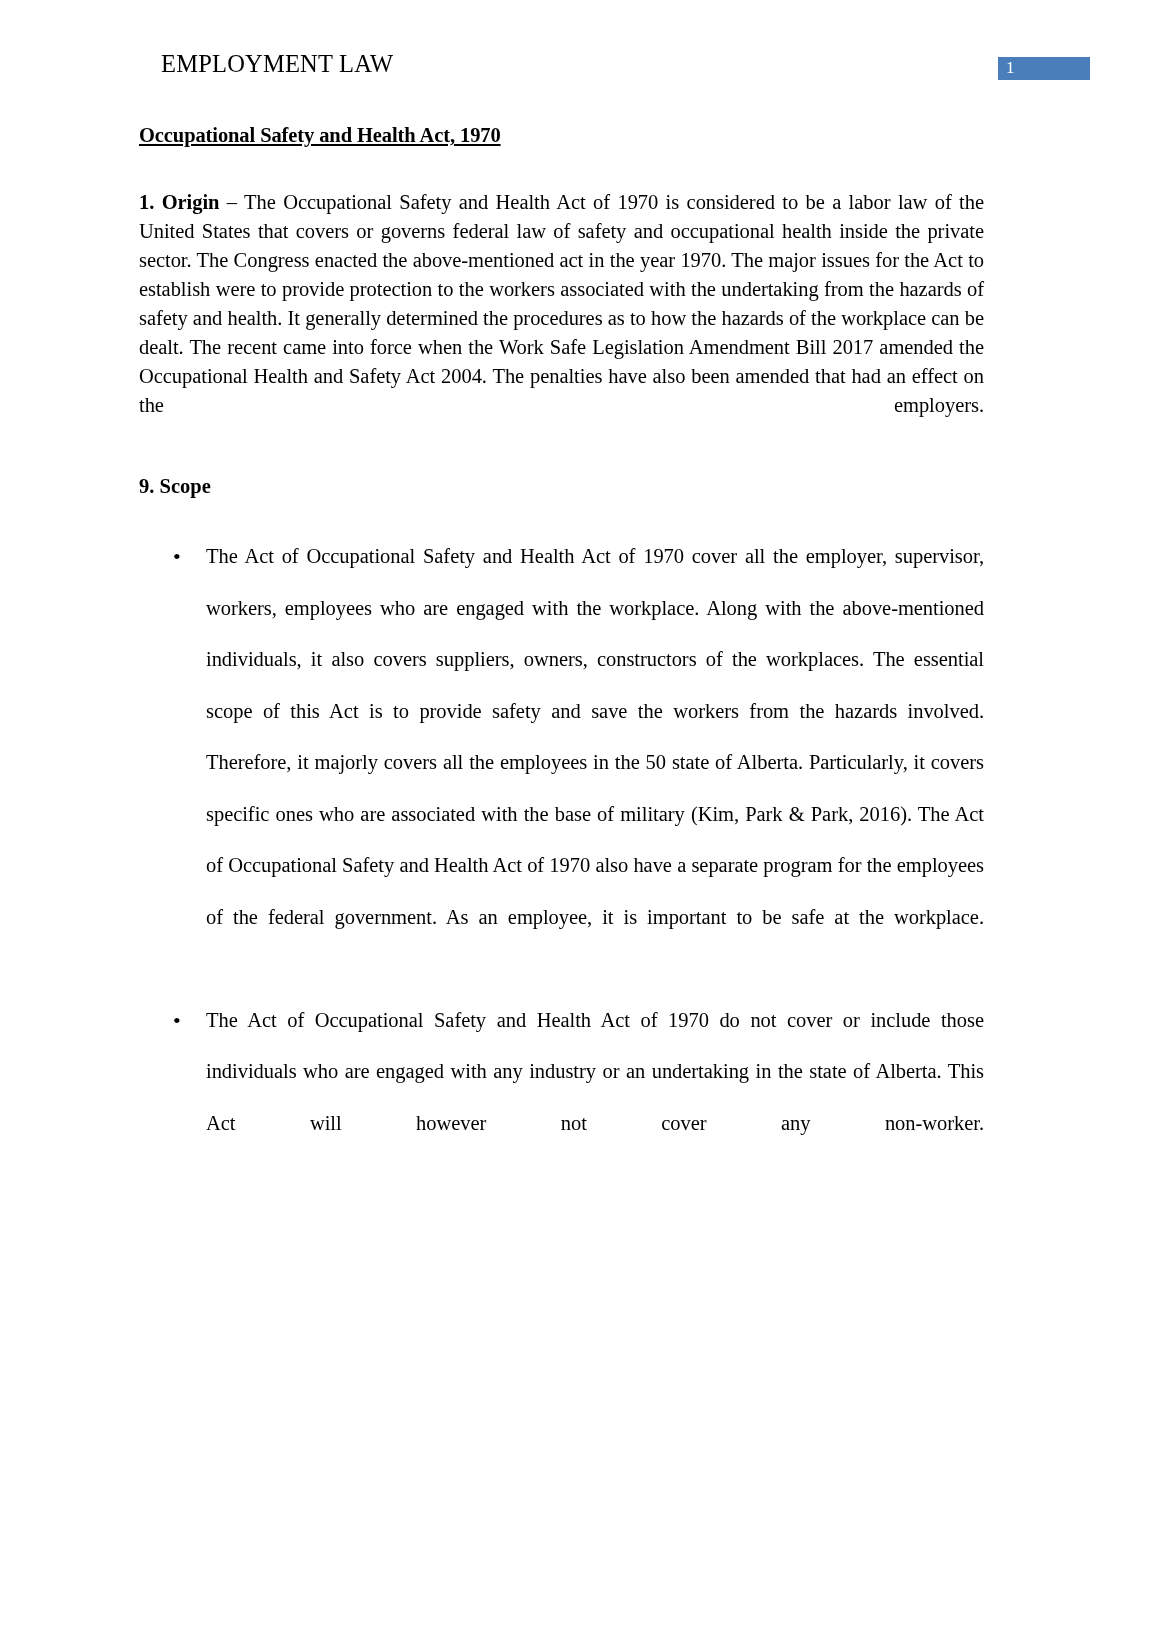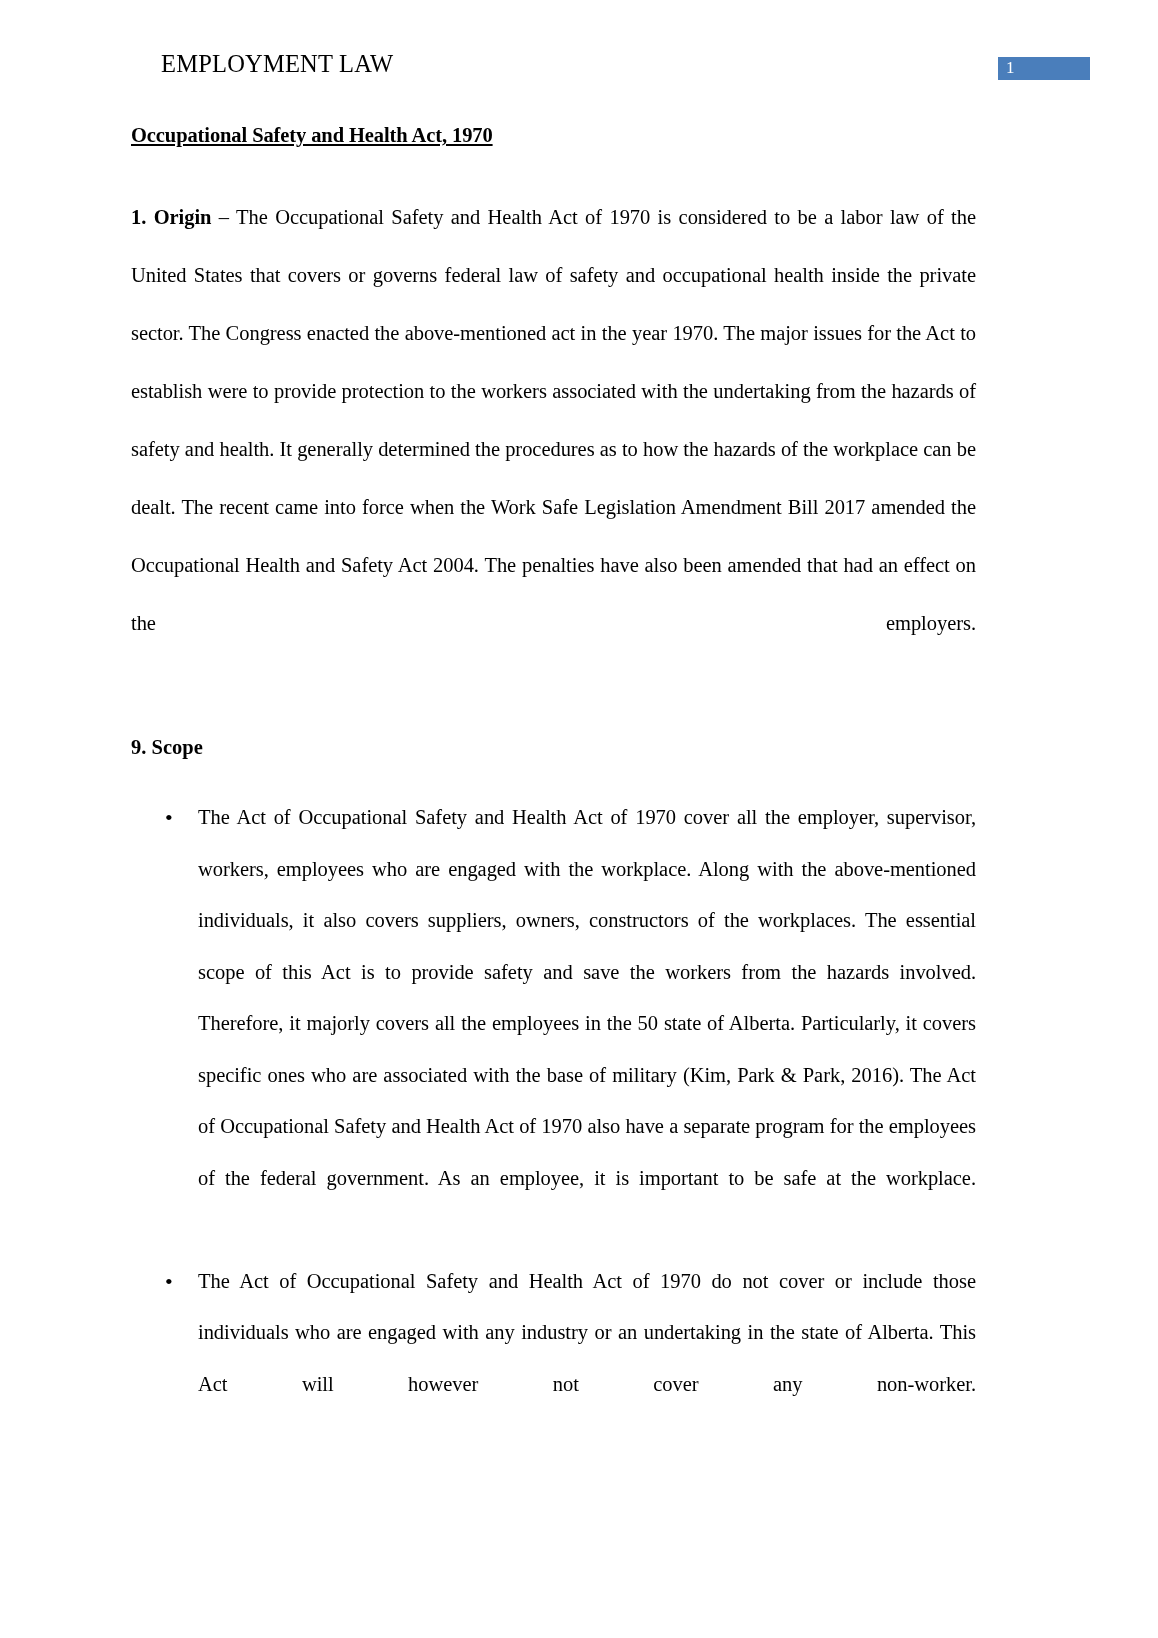--- a/index.html
+++ b/index.html
@@ -54,21 +54,21 @@
     left: 8px;
     top: -1px;
     color: #ffffff;
     font-size: 17px;
     line-height: 23px;
   }
 
   
   .content {
     position: absolute;
-    left: 131px;
+    left: 139px;
     top: 120px;
     width: 845px;
   }
 
   .doc-title {
     font-size: 20.5px;
     font-weight: bold;
     text-decoration: underline;
     letter-spacing: -0.1px;
     margin: 0 0 0 0;
@@ -79,21 +79,21 @@
   .section-heading {
     font-size: 20.5px;
     font-weight: bold;
     line-height: 30px;
     margin: 0;
     padding: 0;
   }
 
   .para {
     font-size: 20.5px;
-    line-height: 58px;
+    line-height: 29px;
     text-align: justify;
     text-justify: inter-word;
     margin: 0;
     padding: 0;
     letter-spacing: -0.05px;
   }
   .para .lead {
     font-weight: bold;
   }
 

